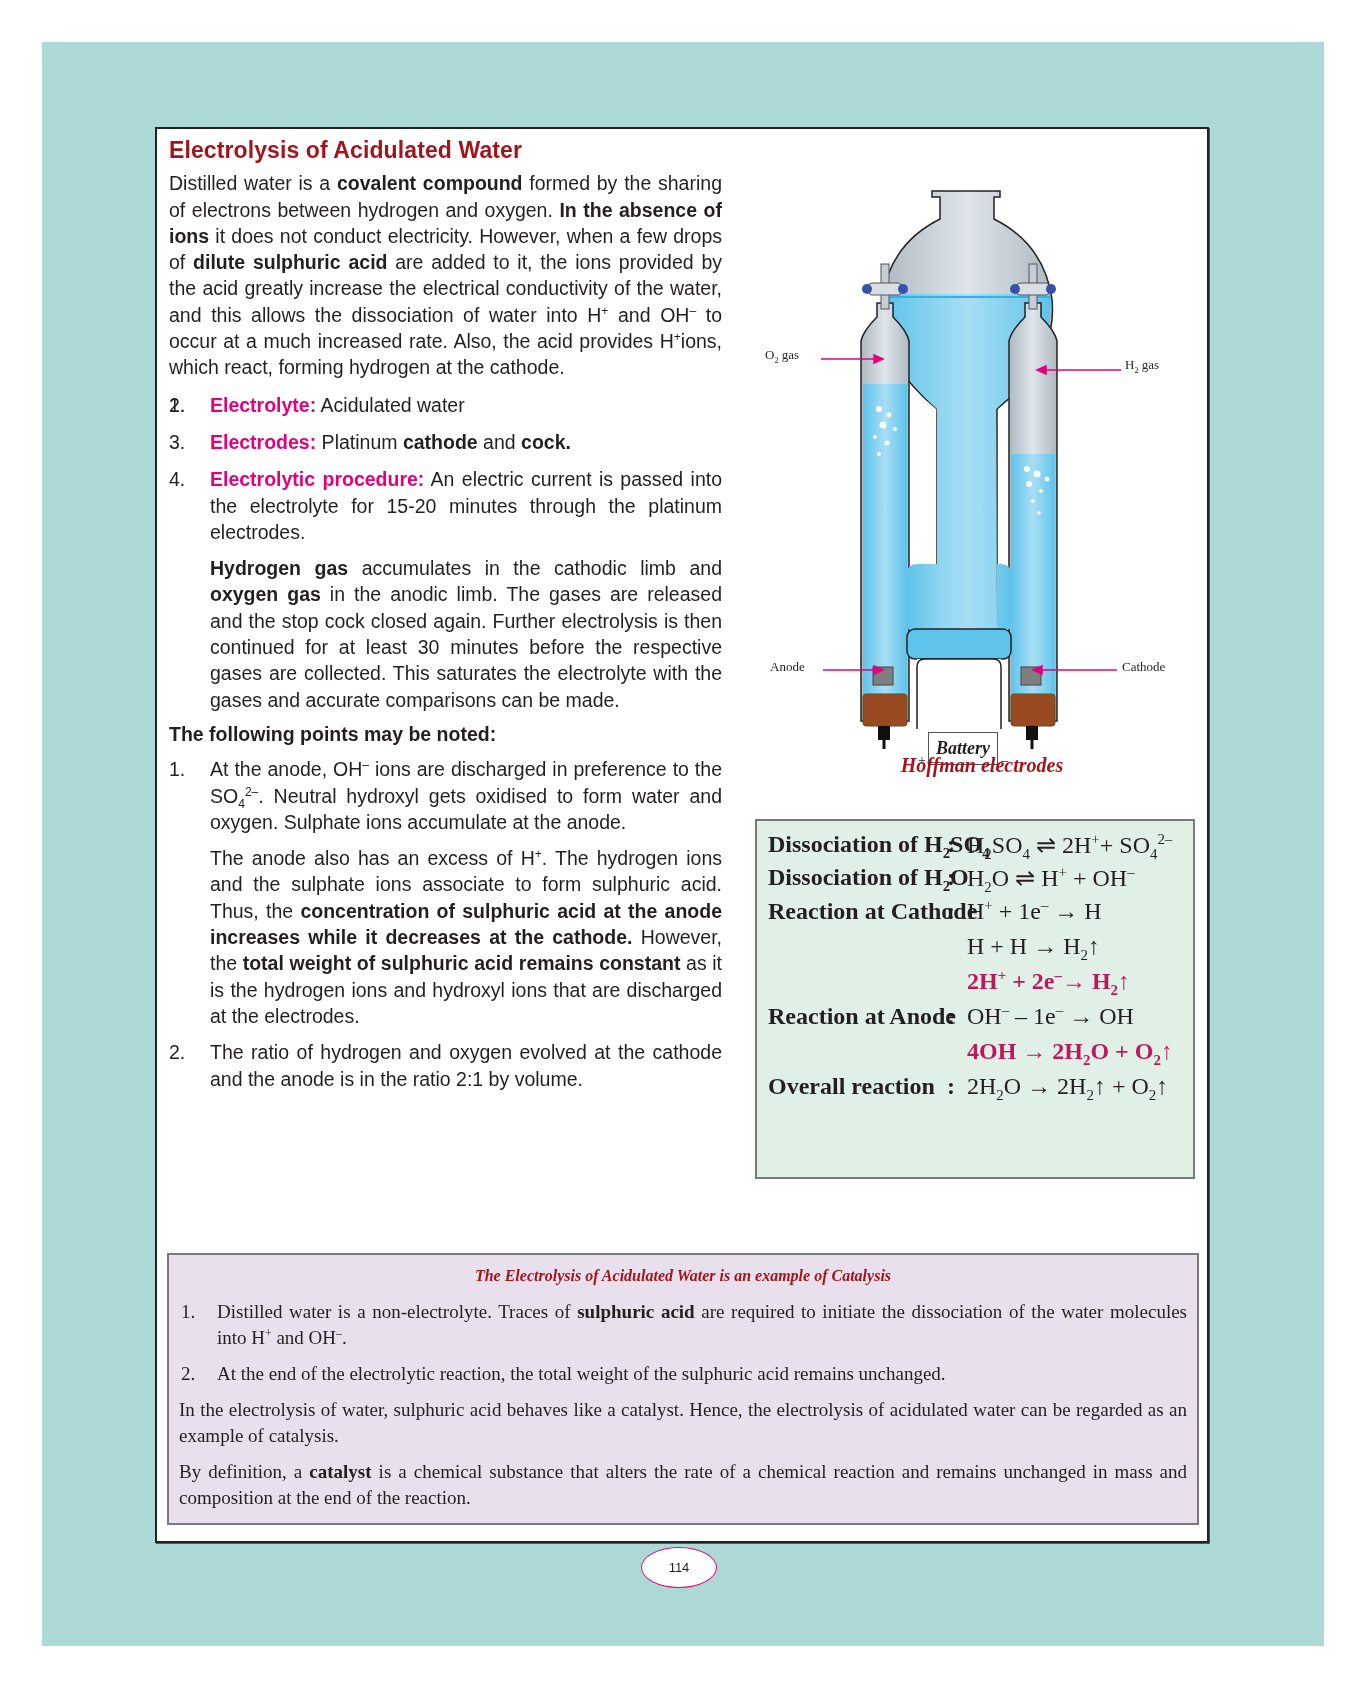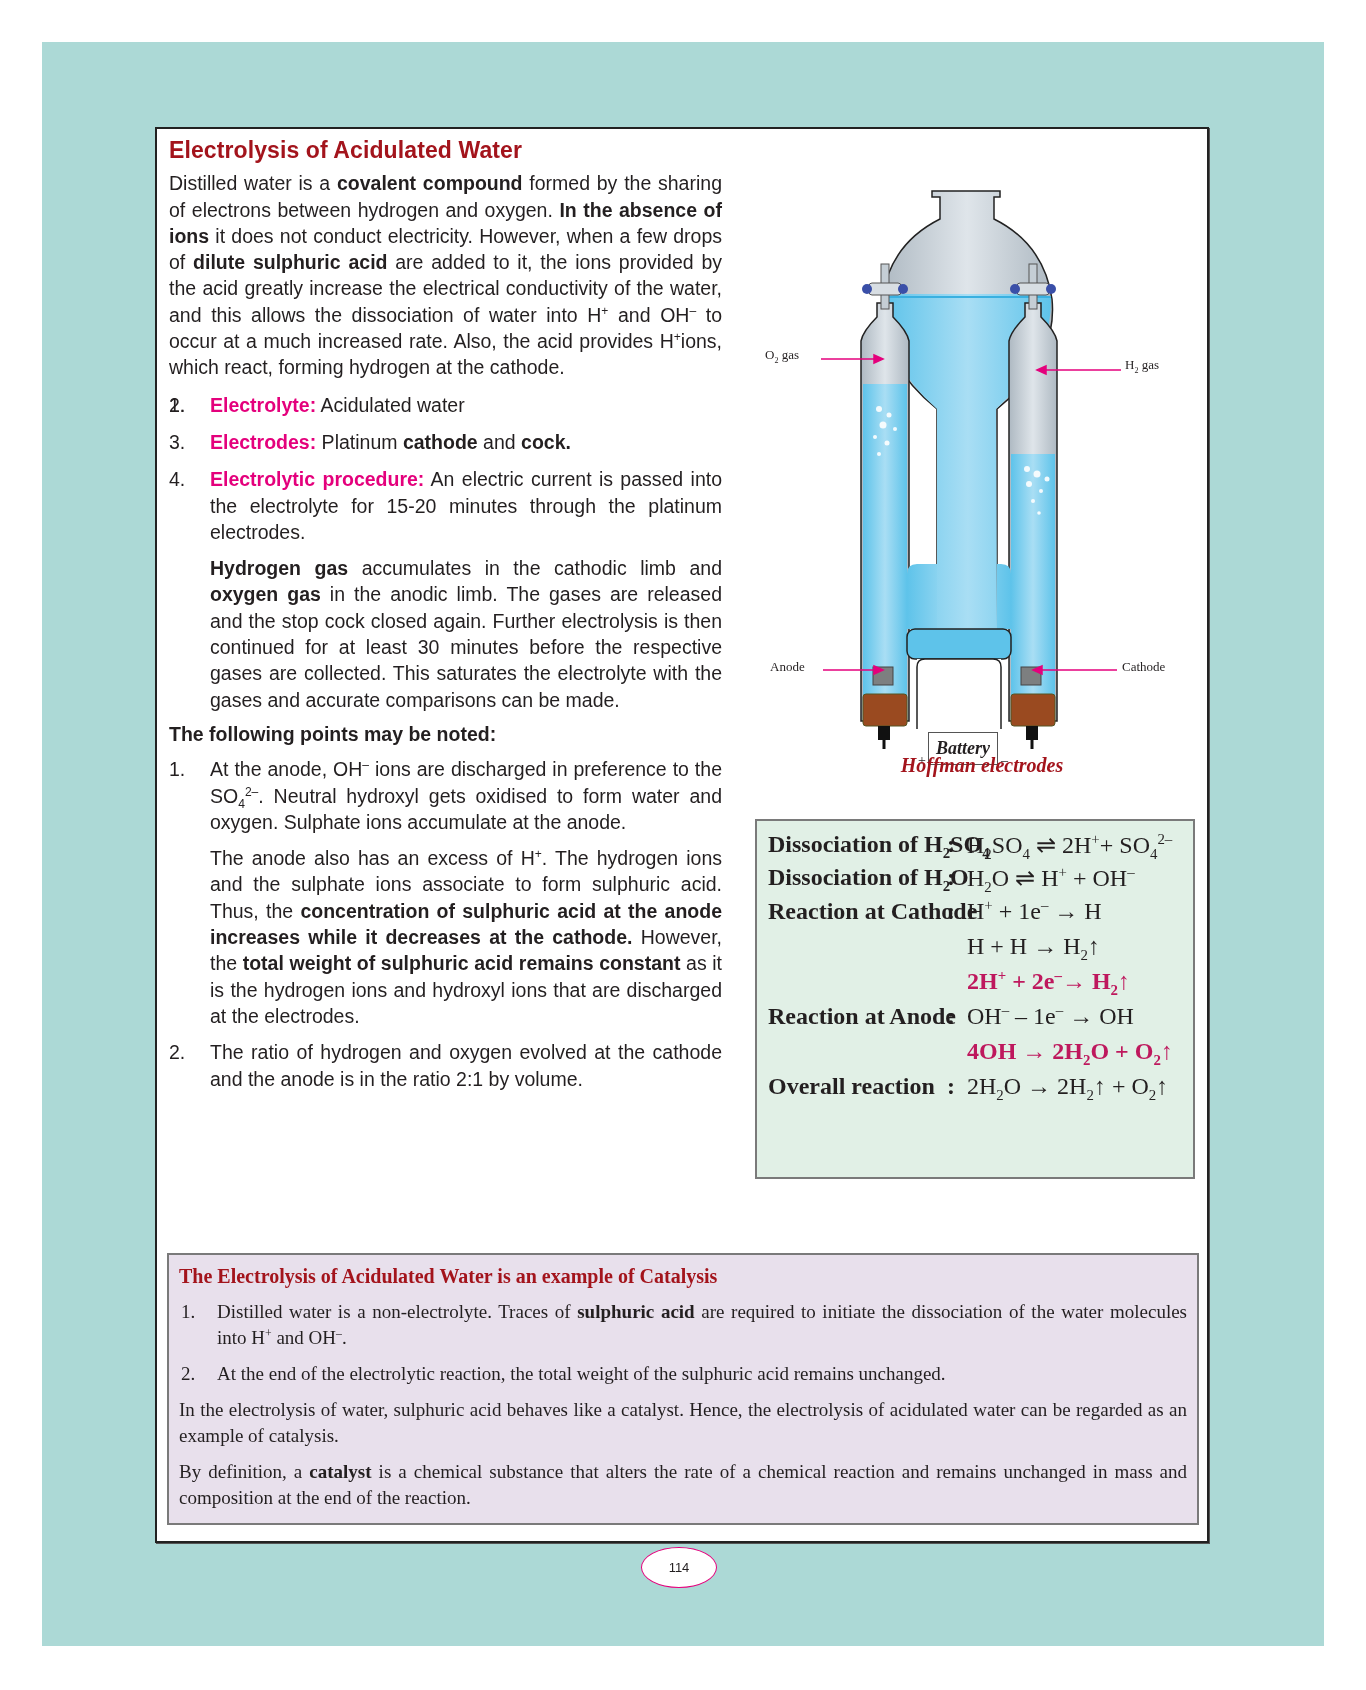--- a/index.html
+++ b/index.html
@@ -29,21 +29,21 @@
   .reactions{position:absolute;left:598px;top:690px;width:440px;height:360px;background:#e1f0e6;border:2px solid #7a7a7a;
        box-sizing:border-box;font-family:"Liberation Serif", serif;font-size:24px;color:#231f20;}
   .rx-row{position:absolute;left:0;width:100%;height:30px;}
   .rx-label{position:absolute;left:11px;font-weight:bold;white-space:nowrap;}
   .rx-colon{position:absolute;left:190px;font-weight:bold;}
   .rx-eq{position:absolute;left:210px;white-space:nowrap;}
   .rx-eq.pink{color:#be185d;font-weight:bold;}
   
   .catalysis{position:absolute;left:10px;top:1124px;width:1032px;height:272px;background:#e8e0ec;border:2px solid #7a7a7a;
        box-sizing:border-box;font-family:"Liberation Serif", serif;font-size:19px;line-height:26px;color:#231f20;padding:8px 10px 0 10px;}
-  .cat-title{text-align:left;color:#a3141c;font-weight:bold;font-size:20px;margin:0 0 10px 0;}
+  .cat-title{text-align:center;color:#a3141c;font-weight:bold;font-size:16px;margin:0 0 10px 0;font-style:italic;}
   .cat-item{position:relative;padding-left:38px;margin:0 0 10px 0;text-align:justify;}
   .cat-item .num{position:absolute;left:2px;top:0;}
   .cat-para{margin:0 0 10px 0;text-align:justify;}
   
   .page-num{position:absolute;left:641px;top:1547px;width:74px;height:39px;border:1.5px solid #e4007c;border-radius:50%;
        background:#ffffff;text-align:center;line-height:39px;font-size:13px;color:#231f20;}
 </style>
 </head>
 <body>
 

